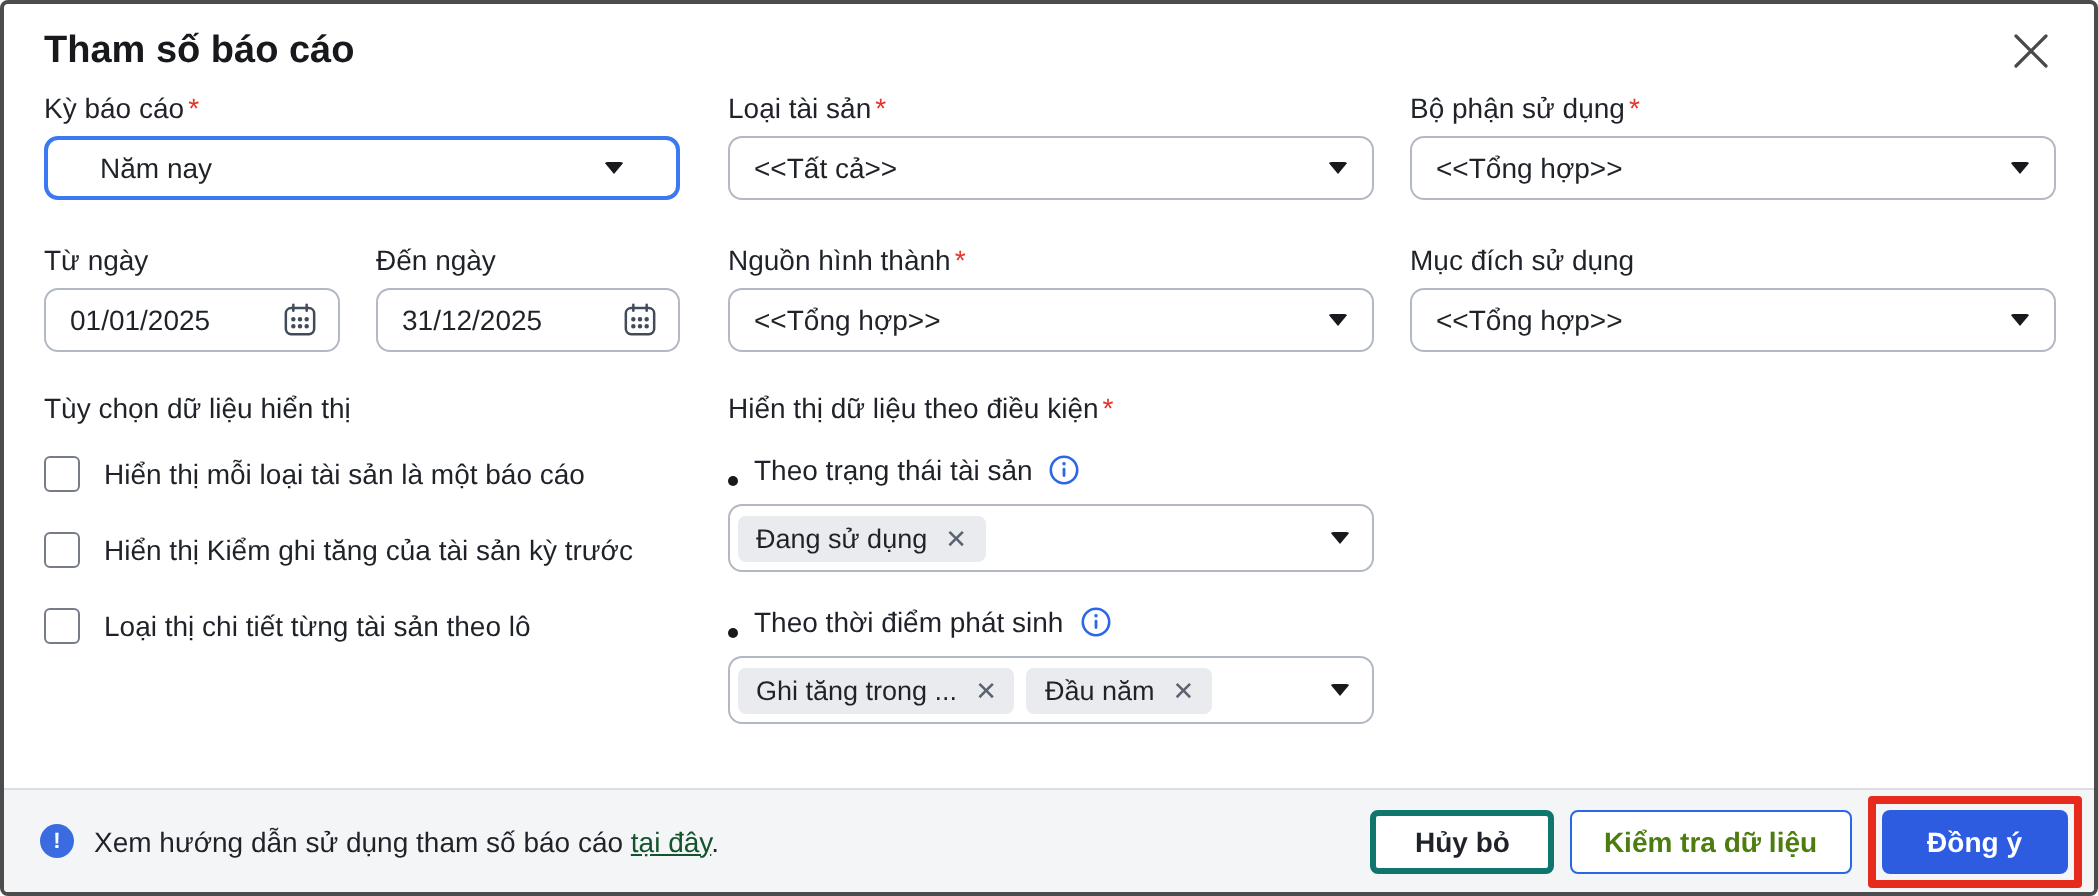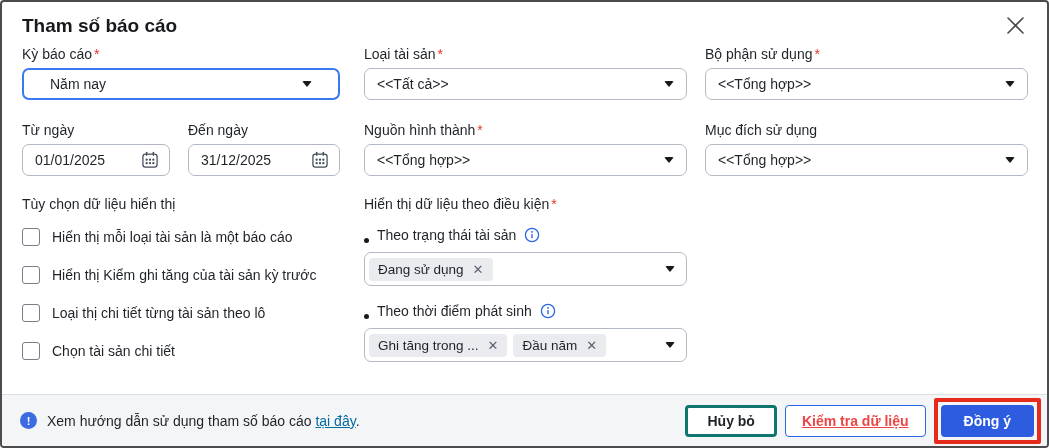--- a/index.html
+++ b/index.html
@@ -87,27 +87,27 @@
     display:flex; align-items:center;
     padding:0 6px 0 18px; gap:8px;
   }
   .help { flex:1; display:flex; align-items:center; font-size:14px; }
   .info-filled {
     width:17px; height:17px; border-radius:50%; background:#3b6be0;
     color:#fff; font-size:11px; font-weight:700;
     display:flex; align-items:center; justify-content:center;
     margin-right:10px; flex:0 0 auto;
   }
-  .help a { color:#0369a1; }
+  .help a { color:#14532d; }
   .btn {
     height:32px; border-radius:4px; font-size:14px; font-weight:700;
     font-family:inherit; cursor:pointer; white-space:nowrap;
   }
   .btn-cancel { background:#fff; border:3px solid #0f766e; color:#1f2329; padding:0 19px; }
-  .btn-check  { background:#fff; border:1px solid #2a66e8; color:#ef4444; padding:0 16px;text-decoration:underline; }
+  .btn-check  { background:#fff; border:1px solid #2a66e8; color:#4d7c0f; padding:0 16px; }
   .btn-ok     { background:#2e5ce0; border:none; color:#fff; padding:0 23px; }
   .annotation { display:inline-flex; border:4px solid #e62b1d; border-radius:2px; padding:3px; }
 </style>
 </head>
 <body>
 
 <div class="dialog">
 
   <div class="header">
     <div class="title">Tham số báo cáo</div>
@@ -177,24 +177,20 @@
           <span class="cblabel">Hiển thị mỗi loại tài sản là một báo cáo</span>
         </div>
         <div class="checkrow">
           <span class="checkbox"></span>
           <span class="cblabel">Hiển thị Kiểm ghi tăng của tài sản kỳ trước</span>
         </div>
         <div class="checkrow">
           <span class="checkbox"></span>
           <span class="cblabel">Loại thị chi tiết từng tài sản theo lô</span>
         </div>
-        <div class="checkrow">
-          <span class="checkbox"></span>
-          <span class="cblabel">Chọn tài sản chi tiết</span>
-        </div>
       </div>
     </div>
 
     <div class="col2">
       <div>
         <div class="flabel"><span>Loại tài sản</span><span class="req">*</span></div>
         <div class="control">
           <span class="val">&lt;&lt;Tất cả&gt;&gt;</span>
           <span class="caret"></span>
         </div>

